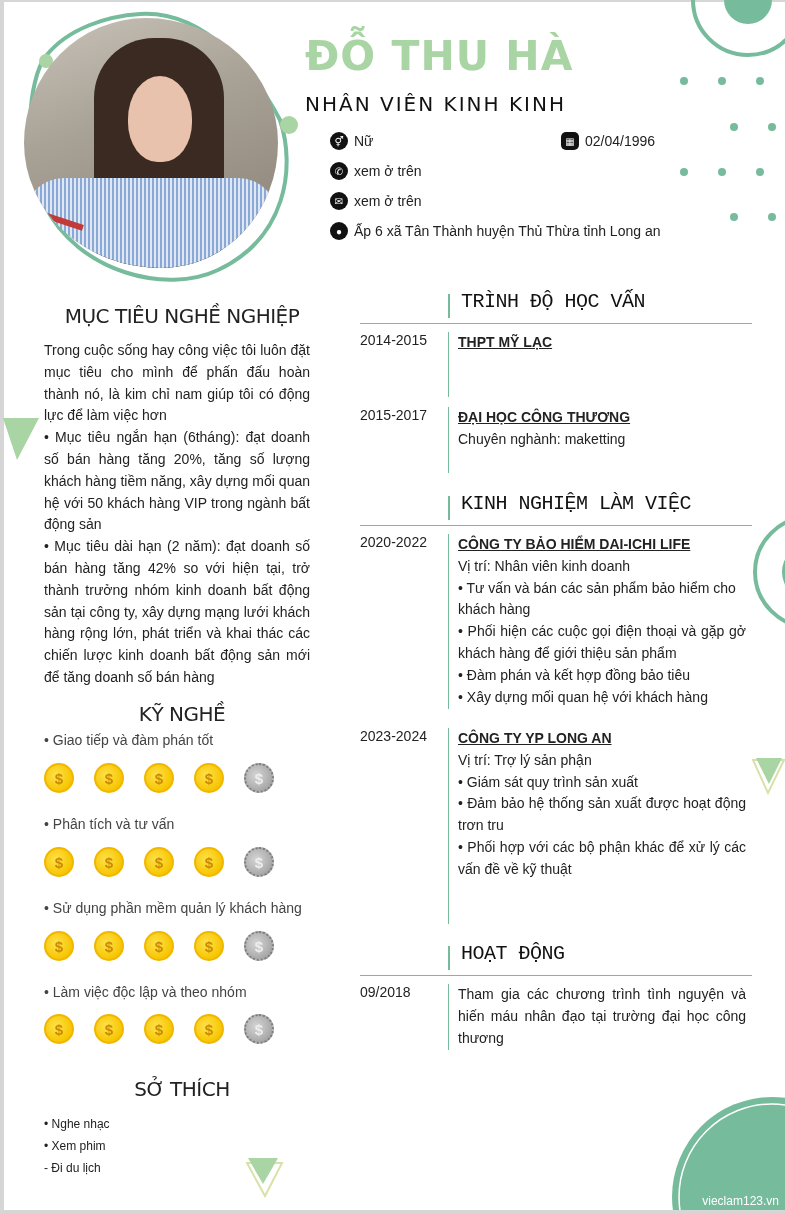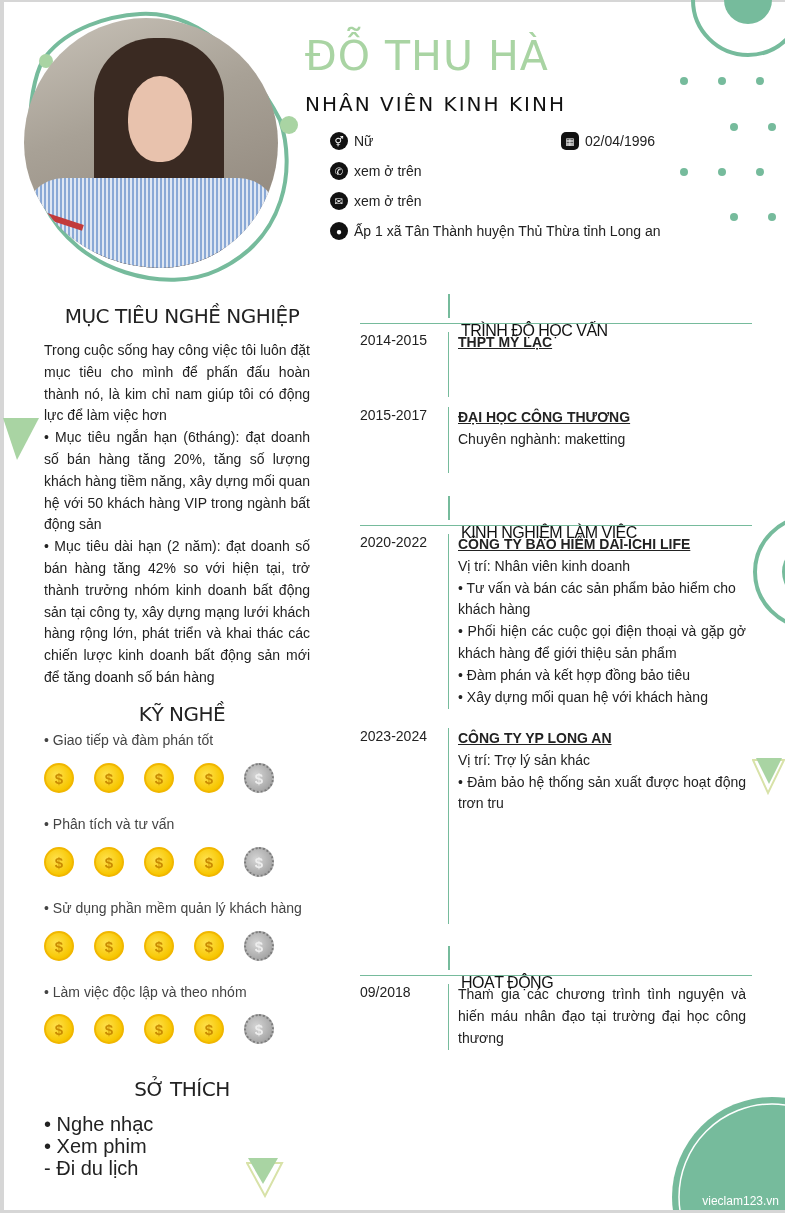--- a/index.html
+++ b/index.html
@@ -22,40 +22,40 @@
     border-radius: 48% 52% 46% 54% / 50% 50% 50% 50%;
     overflow: hidden;
     background: linear-gradient(160deg, #c8c2b8 0%, #a8a196 40%, #8a8075 100%);
   }
   .photo .hair { position: absolute; left: 70px; top: 20px; width: 130px; height: 230px; border-radius: 60px 60px 20px 20px; background: #3a2a22; }
   .photo .face { position: absolute; left: 104px; top: 58px; width: 64px; height: 86px; border-radius: 50% 50% 46% 46%; background: #e8c2ad; }
   .photo .shirt { position: absolute; left: 0; top: 160px; width: 254px; height: 100px; background: repeating-linear-gradient(90deg, #8aa9d6 0 2px, #dfe7f3 2px 4px); border-radius: 40px 40px 0 0; }
   .photo .stripe { position: absolute; left: 16px; top: 200px; width: 44px; height: 6px; background: #c23a3a; transform: rotate(18deg); }
 
   
-  .name { position: absolute; left: 305px; top: 36px; font-size: 41px; font-weight: 400; color: #a9d4a3; letter-spacing: 1px; line-height: 1; font-family: "DejaVu Sans", sans-serif; }
+  .name { position: absolute; left: 305px; top: 36px; font-size: 41px; font-weight: 700; color: #a9d4a3; letter-spacing: 1px; line-height: 1; font-family: "DejaVu Sans", sans-serif; }
   .job-title { position: absolute; left: 305px; top: 92px; font-size: 20px; color: #111; letter-spacing: 2px; font-family: "DejaVu Sans", sans-serif; }
   .info-row { position: absolute; display: flex; align-items: center; font-size: 14px; color: #222; }
   .info-icon { width: 18px; height: 18px; border-radius: 50%; background: #111; color: #fff; display: inline-flex; align-items: center; justify-content: center; font-size: 10px; margin-right: 6px; }
 
   
   .sec-title-left { position: absolute; left: 44px; width: 276px; text-align: center; font-size: 20px; font-weight: 400; color: #222; font-family: "DejaVu Sans", sans-serif; letter-spacing: -0.5px; }
   .objective { position: absolute; left: 44px; top: 340px; width: 266px; font-size: 14px; line-height: 21.8px; text-align: justify; color: #222; }
   .objective p { margin: 0; }
   .skill-label { position: absolute; left: 44px; font-size: 14px; color: #444; }
   .coins { position: absolute; left: 44px; display: flex; gap: 20px; }
   .coin { width: 30px; height: 30px; border-radius: 50%; display: flex; align-items: center; justify-content: center; font-size: 15px; font-weight: bold; box-sizing: border-box; }
   .coin.full { background: radial-gradient(circle at 40% 40%, #ffe14d 0%, #f7c600 70%, #e0a800 100%); color: #c98a00; border: 2px solid #f1b700; }
   .coin.empty { background: radial-gradient(circle at 40% 40%, #d5d5d5 0%, #a9a9a9 70%, #8e8e8e 100%); color: #eee; border: 2px dotted #7c7c7c; }
-  .hobbies { position: absolute; left: 44px; top: 1113px; font-size: 20px; line-height: 22px; color: #222; }
+  .hobbies { position: absolute; left: 44px; top: 1113px; font-size: 12px; line-height: 22px; color: #222; }
 
   
   .sec-head { position: absolute; left: 360px; width: 392px; }
   .sec-head .bar { position: absolute; left: 88px; top: 6px; width: 2px; height: 24px; background: #76bb9c; }
-  .sec-head .title { position: absolute; left: 101px; top: 2px; font-size: 16px; color: #111; font-family: Liberation Sans, sans-serif; letter-spacing: -0.5px; margin-top: 32px; }
+  .sec-head .title { position: absolute; left: 101px; top: 2px; font-size: 20px; color: #111; font-family: Liberation Mono, monospace; letter-spacing: -0.5px; }
   .sec-head .line { position: absolute; left: 0; top: 35px; width: 392px; height: 1px; background: #76bb9c; }
   .entry { position: absolute; left: 360px; width: 392px; }
   .entry .date { position: absolute; left: 0; width: 80px; text-align: left; font-size: 14px; color: #222; }
   .entry .vline { position: absolute; left: 88px; top: 0; width: 1px; background: #76bb9c; }
   .entry .body { position: absolute; left: 98px; width: 288px; font-size: 14px; line-height: 21.8px; color: #222; text-align: justify; }
   .entry .body .org { font-weight: bold; font-size: 14px; text-decoration: underline; }
   .entry .body p { margin: 0; }
 
   .watermark { position: absolute; right: 6px; bottom: 5px; font-size: 12px; color: #fff; }
 </style>
@@ -131,21 +131,21 @@
 <div class="info-row" style="left:330px;top:162px">
   <span class="info-icon">✆</span>
   <span>xem ở trên</span>
 </div>
 <div class="info-row" style="left:330px;top:192px">
   <span class="info-icon">✉</span>
   <span>xem ở trên</span>
 </div>
 <div class="info-row" style="left:330px;top:222px">
   <span class="info-icon">●</span>
-  <span>Ấp 1 xã Tân Thành huyện Thủ Thừa tỉnh Long an</span>
+  <span>Ấp 6 xã Tân Thành huyện Thủ Thừa tỉnh Long an</span>
 </div>
 
 <div class="sec-title-left" style="top:304px">MỤC TIÊU NGHỀ NGHIỆP</div>
 <div class="objective">
   <p>Trong cuộc sống hay công việc tôi luôn đặt mục tiêu cho mình để phấn đấu hoàn thành nó, là kim chỉ nam giúp tôi có động lực để làm việc hơn</p>
   <p>• Mục tiêu ngắn hạn (6tháng): đạt doanh số bán hàng tăng 20%, tăng số lượng khách hàng tiềm năng, xây dựng mối quan hệ với 50 khách hàng VIP trong ngành bất động sản</p>
   <p>• Mục tiêu dài hạn (2 năm):  đạt doanh số bán hàng tăng 42% so với hiện tại, trở thành trưởng nhóm kinh doanh bất động sản tại công ty, xây dựng mạng lưới khách hàng rộng lớn,  phát triển và khai thác các chiến lược kinh doanh bất động sản mới để tăng doanh số bán hàng</p>
 </div>
 
 <div class="sec-title-left" style="top:702px">KỸ NGHỀ</div>
@@ -229,22 +229,24 @@
     <p>• Phối hiện các cuộc gọi điện thoại và gặp gở khách hàng để giới thiệu sản phẩm</p>
     <p>• Đàm phán và kết hợp đồng bảo tiêu</p>
     <p>• Xây dựng mối quan hệ với khách hàng</p>
   </div>
 </div>
 <div class="entry" style="top:728px;height:196px">
   <div class="date">2023-2024</div>
   <div class="vline" style="height:196px"></div>
   <div class="body">
     <p class="org">CÔNG TY YP LONG AN</p>
-    <p>Vị trí: Trợ lý sản khác</p>
+    <p>Vị trí: Trợ lý sản phận</p>
+    <p>• Giám sát quy trình sản xuất</p>
     <p>• Đảm bảo hệ thống sản xuất được hoạt động trơn tru</p>
+    <p>• Phối hợp với các bộ phận khác để xử lý các vấn đề về kỹ thuật</p>
   </div>
 </div>
 
 <div class="sec-head" style="top:940px">
   <div class="bar"></div>
   <div class="title">HOẠT ĐỘNG</div>
   <div class="line"></div>
 </div>
 <div class="entry" style="top:984px;height:66px">
   <div class="date">09/2018</div>

